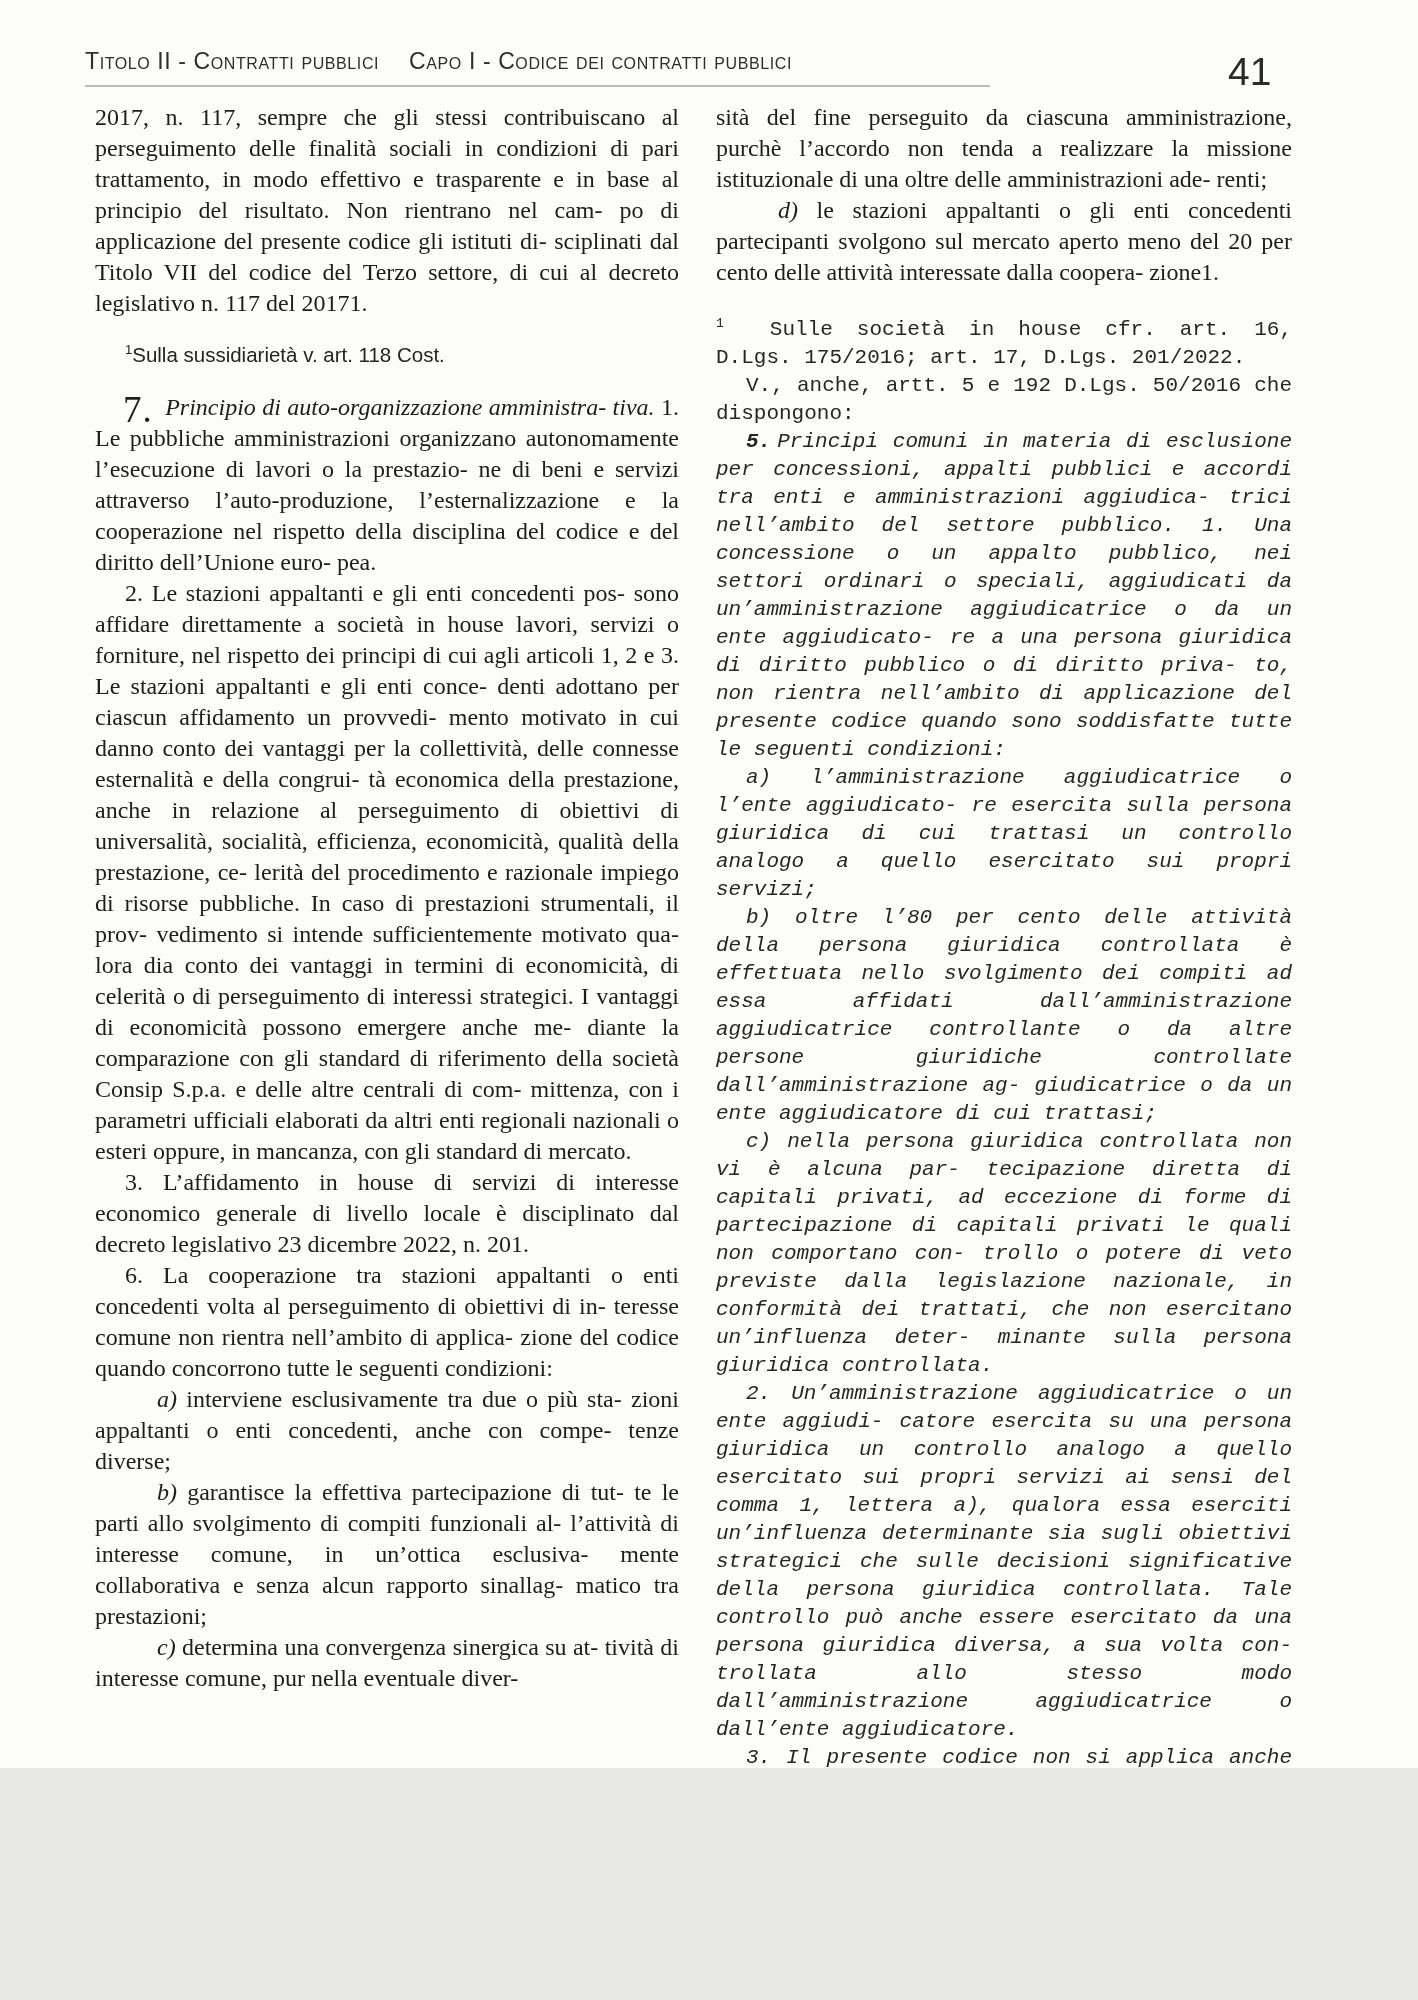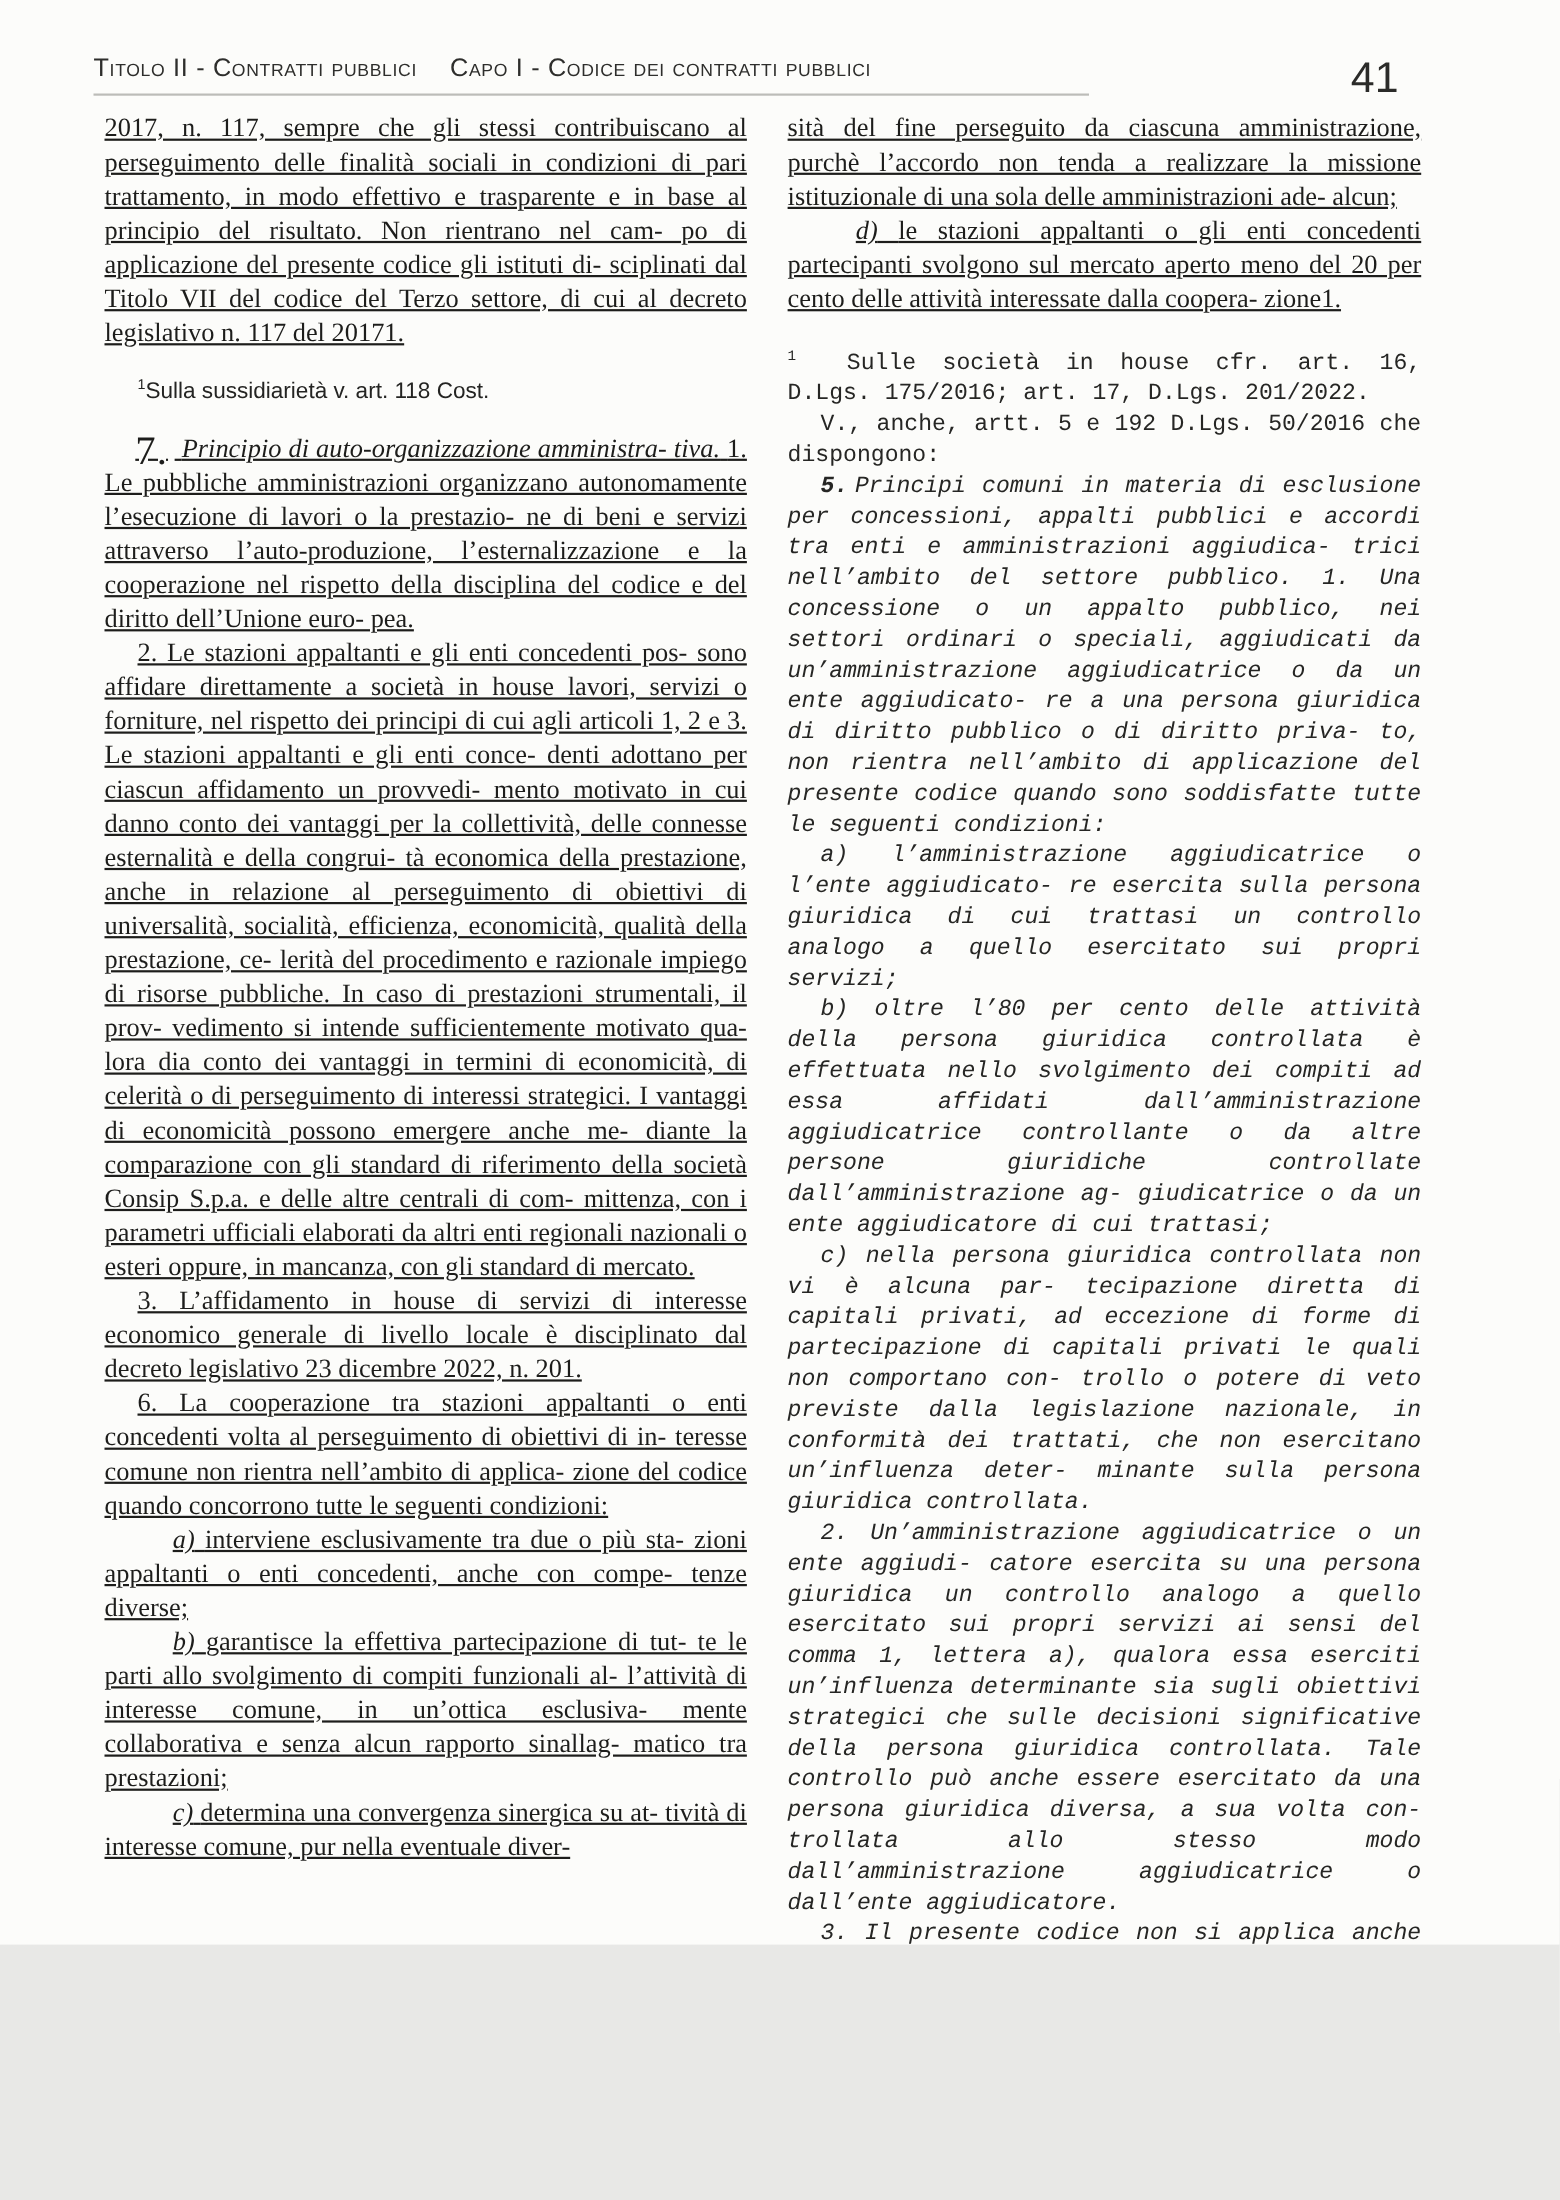--- a/index.html
+++ b/index.html
@@ -28,21 +28,21 @@
     position:absolute; top:50px; left:1228px;
     font-family:"Liberation Sans", sans-serif;
     font-size:39px; color:#2b2b29;
   }
   
   .col { position:absolute; top:102px; }
   .col-left  { left:95px;  width:584px; }
   .col-right { left:716px; width:576px; }
   .body {
     font-size:24px; line-height:31px;
-    text-align:justify; margin:0;text-decoration:underline;
+    text-align:justify; margin:0;
   }
   .ind  { text-indent:30px; }
   .lett { text-indent:62px; }
   .ital { font-style:italic; }
   .heading { text-indent:28px; margin-top:24px; }
   .artnum {
     font-size:37px; line-height:0;
     vertical-align:-7px; letter-spacing:1px;
     margin-right:6px; font-style:normal;
   }
@@ -93,21 +93,21 @@
     <p class="body ind">2. Le stazioni appaltanti e gli enti concedenti pos- sono affidare direttamente a società in house lavori, servizi o forniture, nel rispetto dei principi di cui agli articoli 1, 2 e 3. Le stazioni appaltanti e gli enti conce- denti adottano per ciascun affidamento un provvedi- mento motivato in cui danno conto dei vantaggi per la collettività, delle connesse esternalità e della congrui- tà economica della prestazione, anche in relazione al perseguimento di obiettivi di universalità, socialità, efficienza, economicità, qualità della prestazione, ce- lerità del procedimento e razionale impiego di risorse pubbliche. In caso di prestazioni strumentali, il prov- vedimento si intende sufficientemente motivato qua- lora dia conto dei vantaggi in termini di economicità, di celerità o di perseguimento di interessi strategici. I vantaggi di economicità possono emergere anche me- diante la comparazione con gli standard di riferimento della società Consip S.p.a. e delle altre centrali di com- mittenza, con i parametri ufficiali elaborati da altri enti regionali nazionali o esteri oppure, in mancanza, con gli standard di mercato.</p>
     <p class="body ind">3. L’affidamento in house di servizi di interesse economico generale di livello locale è disciplinato dal decreto legislativo 23 dicembre 2022, n. 201.</p>
     <p class="body ind">6. La cooperazione tra stazioni appaltanti o enti concedenti volta al perseguimento di obiettivi di in- teresse comune non rientra nell’ambito di applica- zione del codice quando concorrono tutte le seguenti condizioni:</p>
 
     <p class="body lett"><span class="ital">a)</span> <span>interviene esclusivamente tra due o più sta- zioni appaltanti o enti concedenti, anche con compe- tenze diverse;</span></p>
     <p class="body lett"><span class="ital">b)</span> <span>garantisce la effettiva partecipazione di tut- te le parti allo svolgimento di compiti funzionali al- l’attività di interesse comune, in un’ottica esclusiva- mente collaborativa e senza alcun rapporto sinallag- matico tra prestazioni;</span></p>
     <p class="body lett"><span class="ital">c)</span> <span>determina una convergenza sinergica su at- tività di interesse comune, pur nella eventuale diver-</span></p>
   </div>
 
   <div class="col col-right">
-    <p class="body">sità del fine perseguito da ciascuna amministrazione, purchè l’accordo non tenda a realizzare la missione istituzionale di una sola delle amministrazioni ade- alcun;</p>
+    <p class="body">sità del fine perseguito da ciascuna amministrazione, purchè l’accordo non tenda a realizzare la missione istituzionale di una oltre delle amministrazioni ade- renti;</p>
 
     <p class="body lett"><span class="ital">d)</span> <span>le stazioni appaltanti o gli enti concedenti partecipanti svolgono sul mercato aperto meno del 20 per cento delle attività interessate dalla coopera- zione1.</span></p>
 
     <div class="fnblock">
       <p class="fn upright fn-first"><sup>1</sup><span>Sulle società in house cfr. art. 16, D.Lgs. 175/2016; art. 17, D.Lgs. 201/2022.</span></p>
       <p class="fn upright">V., anche, artt. 5 e 192 D.Lgs. 50/2016 che dispongono:</p>
       <p class="fn"><span class="fn-bold">5.</span><span>Principi comuni in materia di esclusione per concessioni, appalti pubblici e accordi tra enti e amministrazioni aggiudica- trici nell’ambito del settore pubblico. 1. Una concessione o un appalto pubblico, nei settori ordinari o speciali, aggiudicati da un’amministrazione aggiudicatrice o da un ente aggiudicato- re a una persona giuridica di diritto pubblico o di diritto priva- to, non rientra nell’ambito di applicazione del presente codice quando sono soddisfatte tutte le seguenti condizioni:</span></p>
       <p class="fn">a) l’amministrazione aggiudicatrice o l’ente aggiudicato- re esercita sulla persona giuridica di cui trattasi un controllo analogo a quello esercitato sui propri servizi;</p>
       <p class="fn">b) oltre l’80 per cento delle attività della persona giuridica controllata è effettuata nello svolgimento dei compiti ad essa affidati dall’amministrazione aggiudicatrice controllante o da altre persone giuridiche controllate dall’amministrazione ag- giudicatrice o da un ente aggiudicatore di cui trattasi;</p>
       <p class="fn">c) nella persona giuridica controllata non vi è alcuna par- tecipazione diretta di capitali privati, ad eccezione di forme di partecipazione di capitali privati le quali non comportano con- trollo o potere di veto previste dalla legislazione nazionale, in conformità dei trattati, che non esercitano un’influenza deter- minante sulla persona giuridica controllata.</p>

